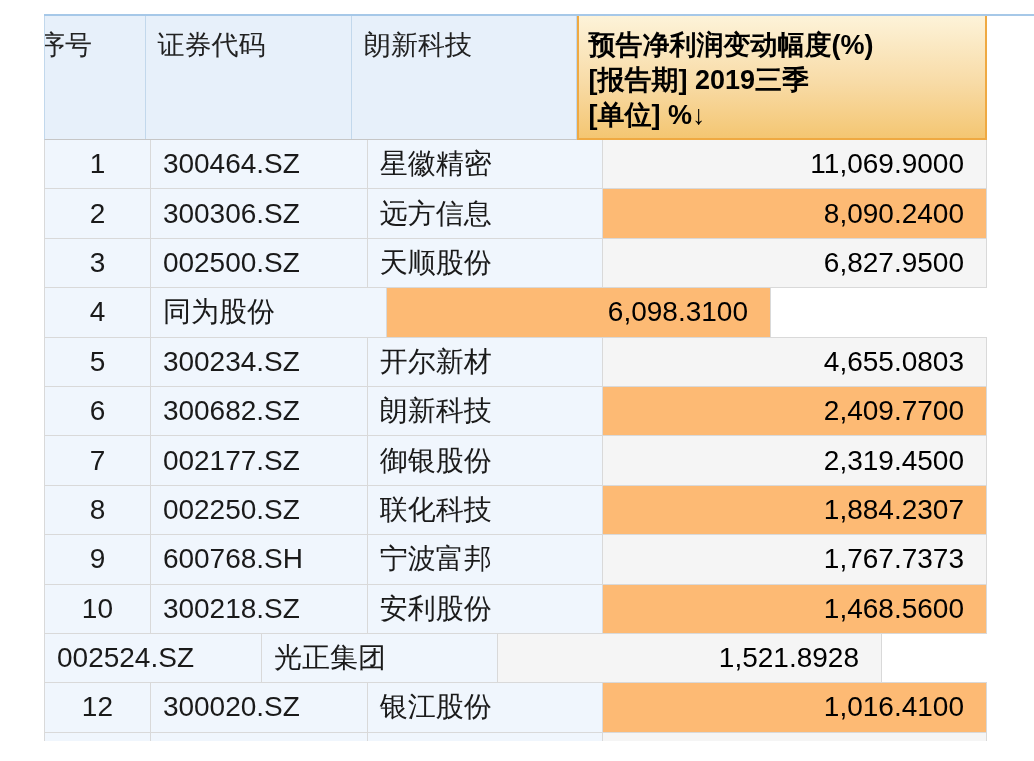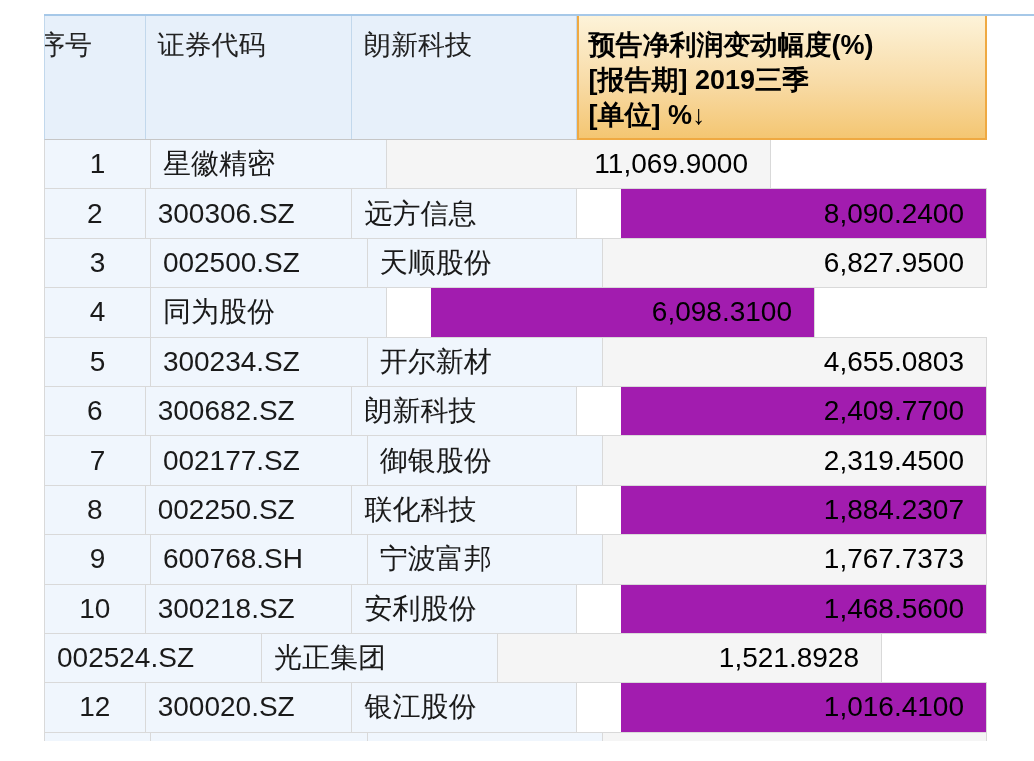--- a/index.html
+++ b/index.html
@@ -33,21 +33,21 @@
   .tr{display:flex;height:49.4px;box-sizing:border-box;border-bottom:1px solid var(--grid,#d9d9d9);}
   .td{
     box-sizing:border-box;border-right:1px solid var(--grid,#d9d9d9);
     background:var(--row_blue,#f0f6fd);
     font-size:28px;display:flex;align-items:center;overflow:hidden;white-space:nowrap;
   }
   .td-index{width:106px;justify-content:center;}
   .td-code{width:217px;padding-left:12px;}
   .td-name{width:236px;padding-left:12px;}
   .td-value{width:384px;justify-content:flex-end;padding-right:22px;background:var(--alt_gray,#f5f5f5);color:#000;}
-  .tr.even .td-value{background:#a21caf;margin-left:44px;}
+  .tr.even .td-value{background:#fdba74;}
   .sliver{display:flex;height:8px;border-left:1px solid var(--grid,#d9d9d9);}
   .sliver .sl{box-sizing:border-box;border-right:1px solid var(--grid,#d9d9d9);background:var(--row_blue,#f0f6fd);}
   .sl1{width:106px;} .sl2{width:217px;} .sl3{width:236px;}
   .sl4{width:384px;background:var(--alt_gray,#f5f5f5) !important;}
   .arrow{font-weight:bold;}
 </style>
 </head>
 <body>
 
 <div class="canvas">
@@ -61,20 +61,21 @@
       <div class="th th-value">
         <div>预告净利润变动幅度(%)</div>
         <div>[报告期] 2019三季</div>
         <div><span>[单位] %</span><span class="arrow">↓</span></div>
       </div>
     </div>
 
     <div class="tbody">
         <div class="tr">
     <div class="td td-index">1</div>
+    <div class="td td-code">300464.SZ</div>
     <div class="td td-name">星徽精密</div>
     <div class="td td-value">11,069.9000</div>
   </div>
         <div class="tr even">
     <div class="td td-index">2</div>
     <div class="td td-code">300306.SZ</div>
     <div class="td td-name">远方信息</div>
     <div class="td td-value">8,090.2400</div>
   </div>
         <div class="tr">

